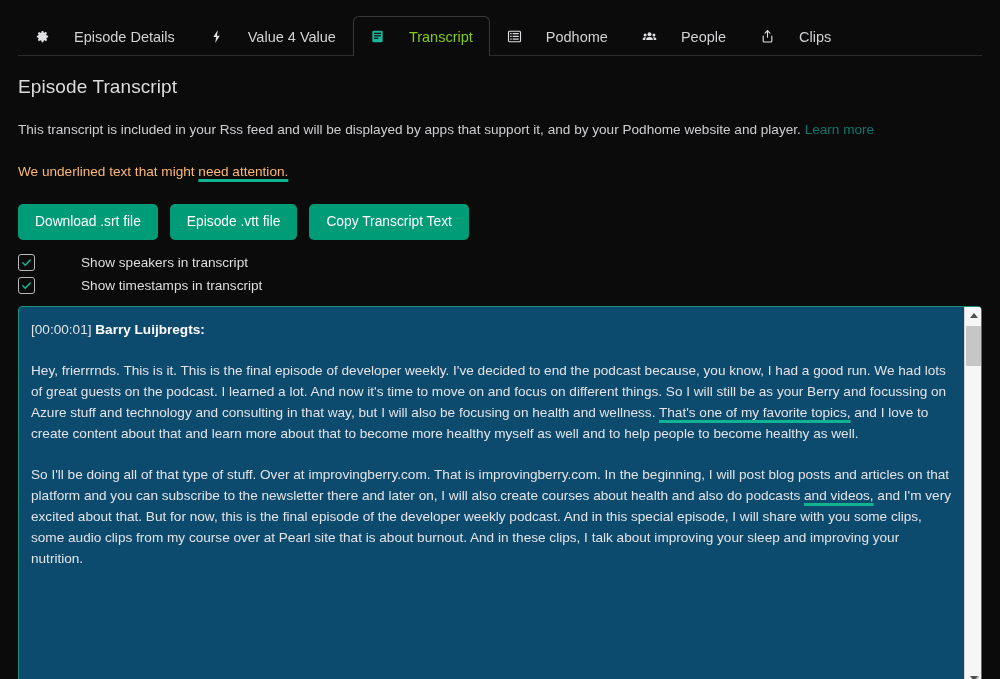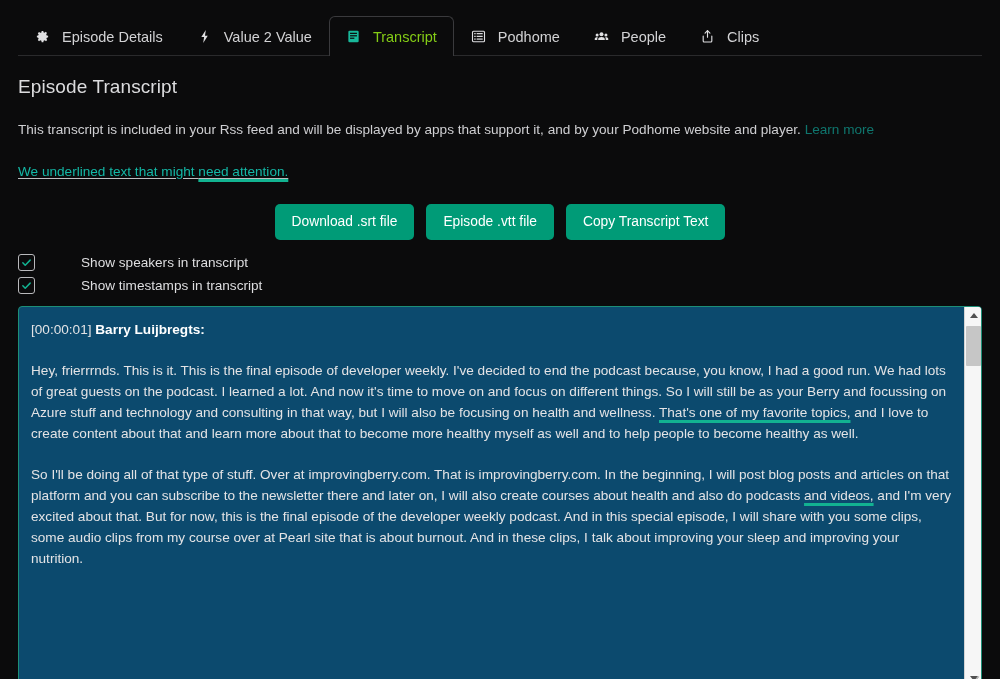--- a/index.html
+++ b/index.html
@@ -30,21 +30,21 @@
     content: "";
     position: absolute;
     left: 18px; right: 18px; bottom: 0;
     height: 1px;
     background: #2a2a2c;
   }
   .tab {
     position: relative;
     display: flex;
     align-items: center;
-    gap: 12px;
+    gap: 24px;
     height: 40px;
     padding: 0 16px;
     font-size: 14.5px;
     color: #d2d2d4;
     background: transparent;
     border: 1px solid transparent;
     border-bottom: none;
     border-radius: 6px 6px 0 0;
     cursor: pointer;
     white-space: nowrap;
@@ -84,38 +84,36 @@
   }
   .desc a {
     color: #0f766e;
     text-decoration: none;
   }
 
   .attention {
     margin-top: 24px;
     display: inline-block;
     font-size: 13.6px;
-    color: #14b8a6;
-    text-decoration: underline;
+    color: #fdba74;
     text-decoration-color: #bdbdc0;
     text-underline-offset: 2px;
   }
   .attention .hl {
     text-decoration: underline;
     text-decoration-color: #12b391;
     text-decoration-thickness: 2.5px;
     text-underline-offset: 3px;
   }
 
   
   .btnrow {
     margin-top: 24px;
     display: flex;
     gap: 12px;
-    justify-content: center;
   }
   .btn {
     height: 36px;
     padding: 0 17px;
     border: none;
     border-radius: 5px;
     background: #009b77;
     color: #ffffff;
     font-family: "Liberation Sans", sans-serif;
     font-size: 13.8px;
@@ -250,21 +248,21 @@
       </span>
       <span>Episode Details</span>
     </div>
 
     <div class="tab">
       <span class="ic">
         <svg width="15" height="15" viewBox="0 0 16 16" fill="#e0e0e2">
           <path d="M9.4 1L4.6 8.6h3L6.6 15l4.9-7.8h-3L9.4 1z"></path>
         </svg>
       </span>
-      <span>Value 2 Value</span>
+      <span>Value 4 Value</span>
     </div>
 
     <div class="tab active">
       <span class="ic">
         <svg width="15" height="15" viewBox="0 0 16 16">
           <rect x="2.5" y="1.8" width="11" height="12.4" rx="1.3" fill="#19b89a"></rect>
           <rect x="4.3" y="4" width="7.4" height="1.3" fill="#0b0b0c"></rect>
           <rect x="4.3" y="6.6" width="7.4" height="1.3" fill="#0b0b0c"></rect>
           <rect x="4.3" y="9.2" width="4.6" height="1.3" fill="#0b0b0c"></rect>
         </svg>

